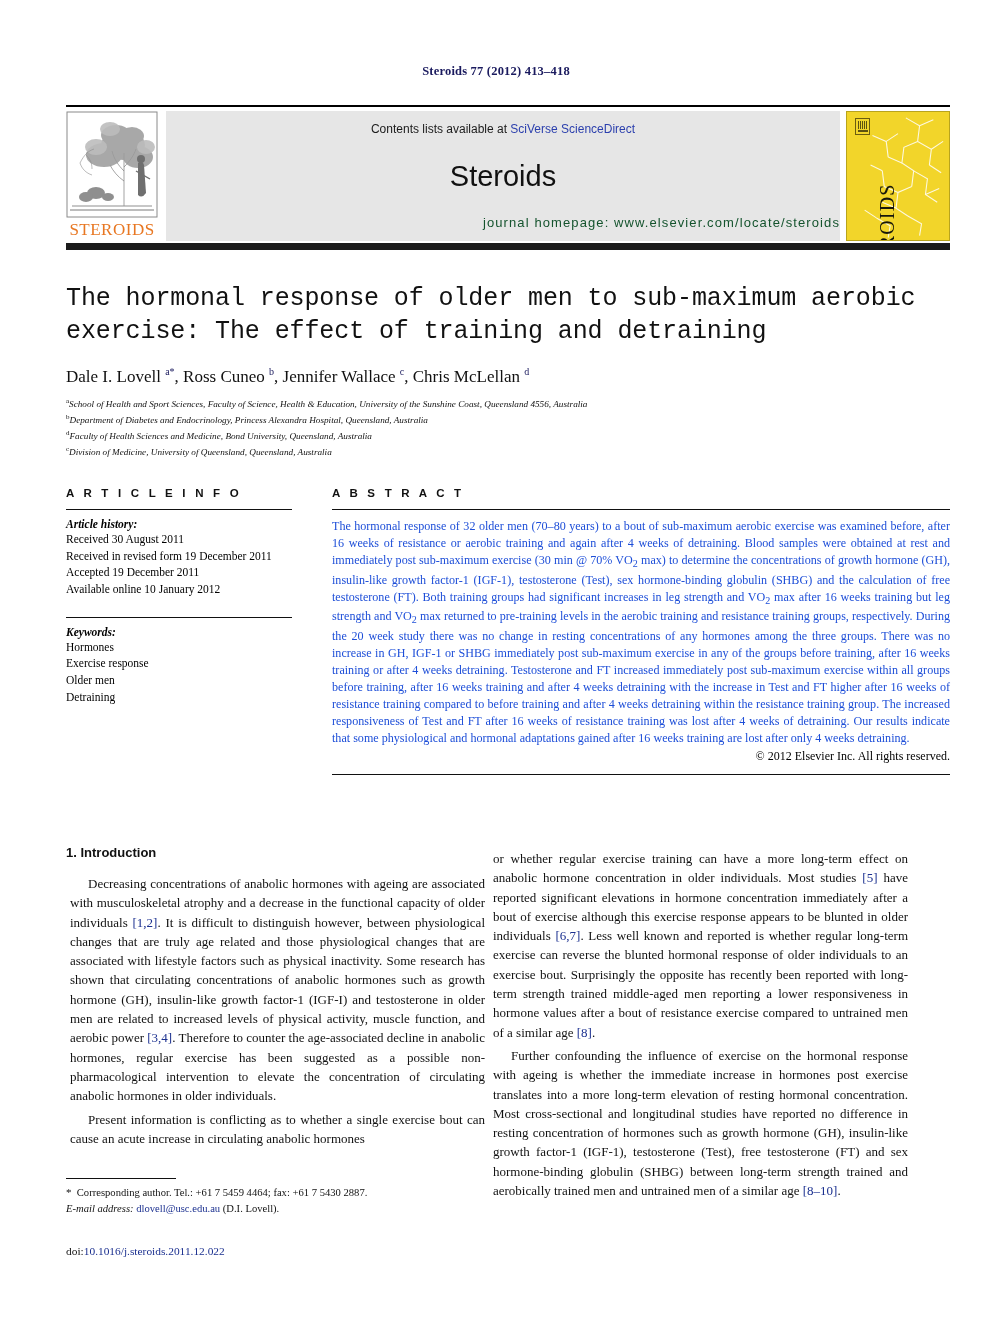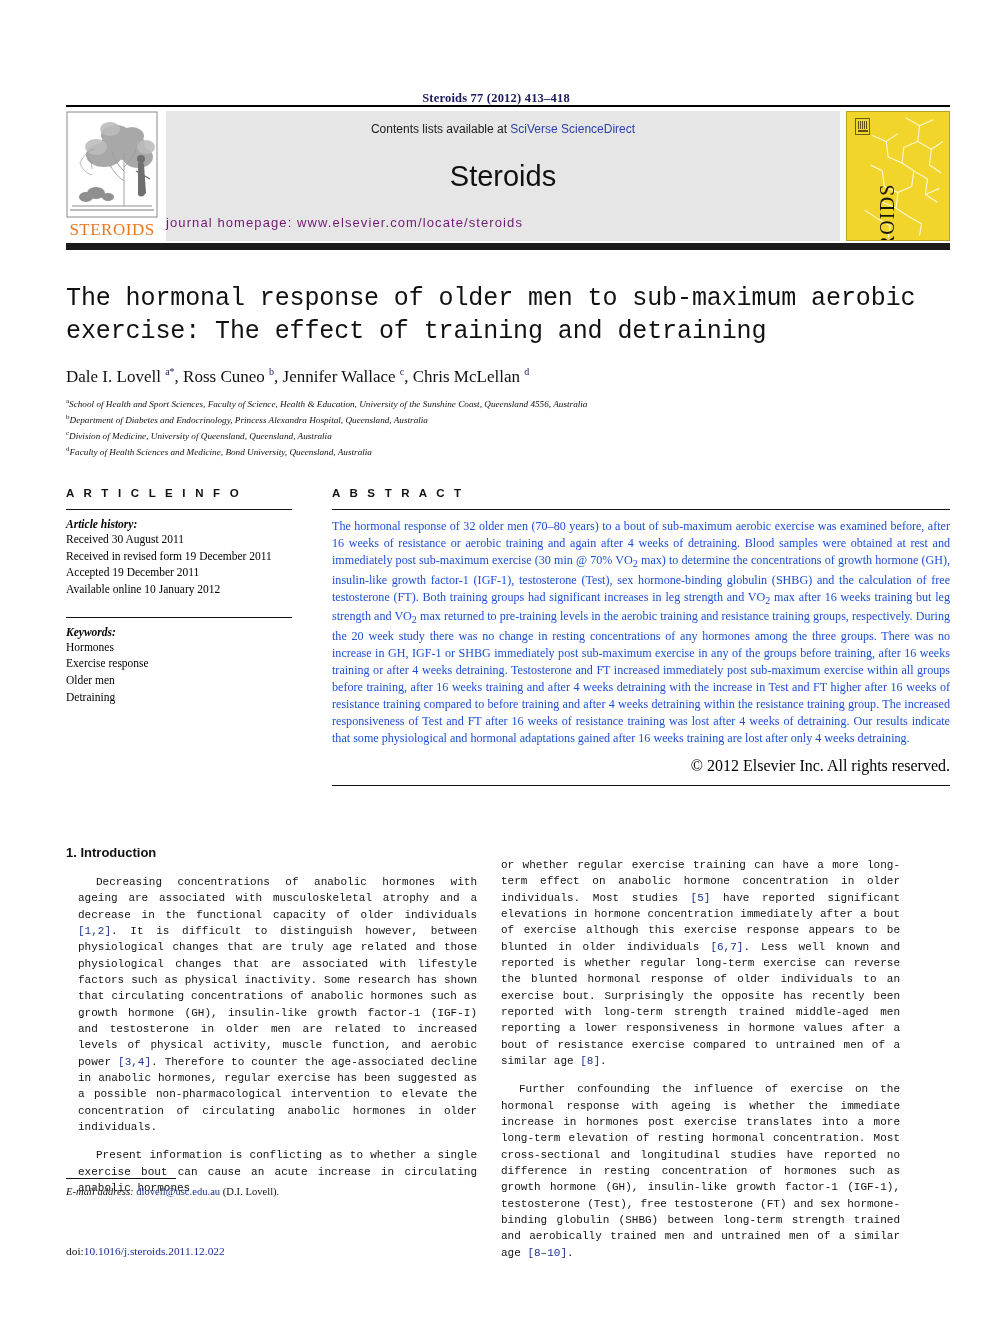--- a/index.html
+++ b/index.html
@@ -27,21 +27,20 @@
     position: absolute;
     top: 64px;
     left: 0;
     width: 992px;
     text-align: center;
     font-family: "Liberation Serif", serif;
     font-weight: bold;
     font-size: 12.5px;
     color: #1a1a5e;
     letter-spacing: 0.2px;
-    margin-top: 27px;
   }
 
   
   .banner {
     position: absolute;
     top: 105px;
     left: 66px;
     width: 884px;
     height: 145px;
     border-top: 2px solid #000;
@@ -107,25 +106,25 @@
     font-family: "Liberation Sans", sans-serif;
     font-size: 29px;
     color: #111111;
     font-weight: 400;
   }
   .homepage-line {
     position: absolute;
     bottom: 11px;
     left: 0;
     width: 100%;
-    text-align: left;
+    text-align: right;
     font-family: "Liberation Sans", sans-serif;
     font-size: 13px;
     letter-spacing: 1.1px;
-    color: #701a75;
+    color: #14532d;
   }
 
   .cover-thumb {
     flex: 0 0 104px;
     width: 104px;
     height: 130px;
     position: relative;
     background: #f2d52a;
     border: 1px solid #b9a41c;
     box-sizing: border-box;
@@ -262,24 +261,24 @@
   }
   .info-gap { height: 19px; }
   .abstract-text {
     font-family: "Liberation Serif", serif;
     font-size: 12.1px;
     line-height: 1.405;
     text-align: justify;
     color: #1d4ed8;
   }
   .copyright {
-    margin-top: 10px;
+    margin-top: 2px;
     text-align: right;
     font-family: "Liberation Serif", serif;
-    font-size: 16px;
+    font-size: 12px;
   }
   .abstract-bottom-rule {
     border-top: 1.2px solid #111;
     margin-top: 10px;
   }
 
   
   .body-cols {
     position: absolute;
     top: 845px;
@@ -294,26 +293,26 @@
     position: relative;
   }
   .sec-title {
     font-family: "Liberation Sans", sans-serif;
     font-weight: bold;
     font-size: 13px;
     color: #111;
     margin: 0 0 14px 0;
   }
   .para {
-    font-family: Liberation Mono, monospace;
-    font-size: 11px;
+    font-family: Liberation Serif, serif;
+    font-size: 13px;
     line-height: 1.485;
     text-align: justify;
     text-indent: 18px;
-    margin: 12px;
+    margin: 4px;
     color: #111;
   }
   .para + .para { margin-top: 0; }
   .cite { color: #1a2f8f; }
 
   
   .footnote-area {
     position: absolute;
     top: 1178px;
     left: 66px;
@@ -436,22 +435,22 @@
 
     </div>
   </div>
 
   <div class="title-block">
     <h1 class="paper-title">The hormonal response of older men to sub-maximum aerobic exercise: The effect of training and detraining</h1>
     <div class="authors">Dale I. Lovell <sup>a</sup><sup>*</sup>, Ross Cuneo <sup>b</sup>, Jennifer Wallace <sup>c</sup>, Chris McLellan <sup>d</sup></div>
     <div class="affiliations">
       <div class="affiliation"><sup>a</sup><span>School of Health and Sport Sciences, Faculty of Science, Health &amp; Education, University of the Sunshine Coast, Queensland 4556, Australia</span></div>
       <div class="affiliation"><sup>b</sup><span>Department of Diabetes and Endocrinology, Princess Alexandra Hospital, Queensland, Australia</span></div>
+      <div class="affiliation"><sup>d</sup><span>Faculty of Health Sciences and Medicine, Bond University, Queensland, Australia</span></div>
       <div class="affiliation"><sup>c</sup><span>Division of Medicine, University of Queensland, Queensland, Australia</span></div>
-      <div class="affiliation"><sup>d</sup><span>Faculty of Health Sciences and Medicine, Bond University, Queensland, Australia</span></div>
     </div>
   </div>
 
   <div class="info-abstract">
 
     <div class="col-info">
       <div class="sec-head">A R T I C L E   I N F O</div>
       <div class="rule"></div>
       <div class="info-label">Article history:</div>
       <div class="info-line">Received 30 August 2011</div>
@@ -484,20 +483,21 @@
       <p class="para">Present information is conflicting as to whether a single exercise bout can cause an acute increase in circulating anabolic hormones</p>
     </div>
     <div class="bcol">
       <p class="para" style="text-indent:0">or whether regular exercise training can have a more long-term effect on anabolic hormone concentration in older individuals. Most studies <span class="cite">[5]</span> have reported significant elevations in hormone concentration immediately after a bout of exercise although this exercise response appears to be blunted in older individuals <span class="cite">[6,7]</span>. Less well known and reported is whether regular long-term exercise can reverse the blunted hormonal response of older individuals to an exercise bout. Surprisingly the opposite has recently been reported with long-term strength trained middle-aged men reporting a lower responsiveness in hormone values after a bout of resistance exercise compared to untrained men of a similar age <span class="cite">[8]</span>.</p>
       <p class="para">Further confounding the influence of exercise on the hormonal response with ageing is whether the immediate increase in hormones post exercise translates into a more long-term elevation of resting hormonal concentration. Most cross-sectional and longitudinal studies have reported no difference in resting concentration of hormones such as growth hormone (GH), insulin-like growth factor-1 (IGF-1), testosterone (Test), free testosterone (FT) and sex hormone-binding globulin (SHBG) between long-term strength trained and aerobically trained men and untrained men of a similar age <span class="cite">[8–10]</span>.</p>
     </div>
   </div>
 
   <div class="footnote-area">
     <div class="footnote-rule"></div>
+    <div class="footnote"><span class="star">*</span>&nbsp; Corresponding author. Tel.: +61 7 5459 4464; fax: +61 7 5430 2887.</div>
     <div class="footnote"><em>E-mail address:</em> <span class="mail-link">dlovell@usc.edu.au</span> (D.I. Lovell).</div>
   </div>
 
   <div class="issn-block">
     <div><span>doi:</span><span class="doi-link">10.1016/j.steroids.2011.12.022</span></div>
   </div>
 
 </div>
 
 </body></html>

